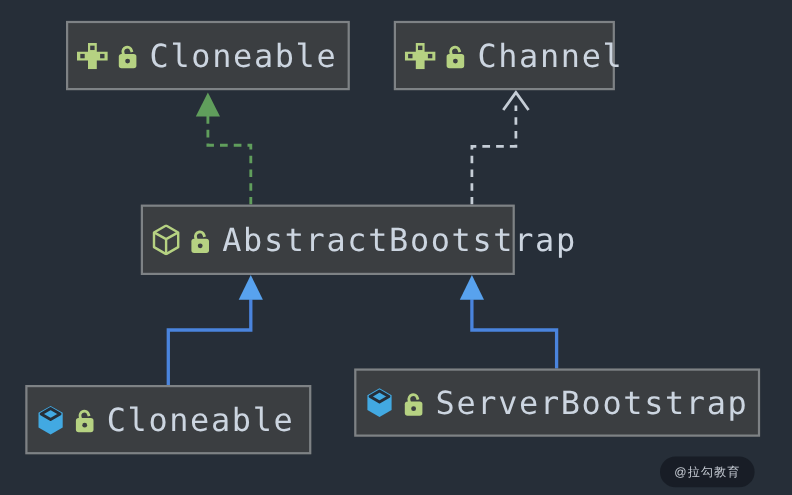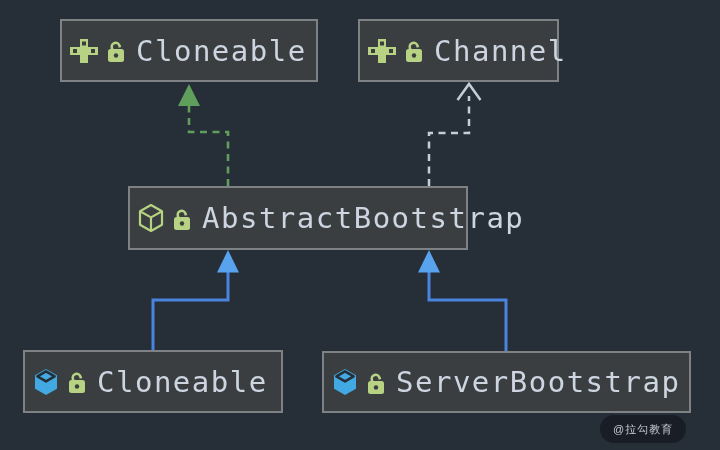--- a/index.html
+++ b/index.html
@@ -34,21 +34,21 @@
     letter-spacing: 1.5px;
     color: #ccd5e0;
     white-space: nowrap;
     text-align: right;
   }
   .icon { display: inline-flex; align-items: center; }
   #node-cloneable          { left: 60px;  top: 19px;  width: 258px; height: 63px; }
   #node-channel            { left: 358px; top: 19px;  width: 201px; height: 63px; }
   #node-abstract-bootstrap { left: 128px; top: 186px; width: 340px; height: 64px; }
   #node-bootstrap          { left: 23px;  top: 350px; width: 260px; height: 63px; }
-  #node-server-bootstrap   { left: 322px; top: 351px; width: 369px; height: 62px; }
+  #node-server-bootstrap   { left: 322px; top: 335px; width: 369px; height: 62px; }
   .watermark {
     position: absolute;
     left: 600px; top: 415px;
     height: 28px;
     padding: 0 13px;
     display: flex; align-items: center;
     background: rgba(12, 17, 24, 0.55);
     border-radius: 14px;
     color: #c4cad2;
     font-size: 11px;

